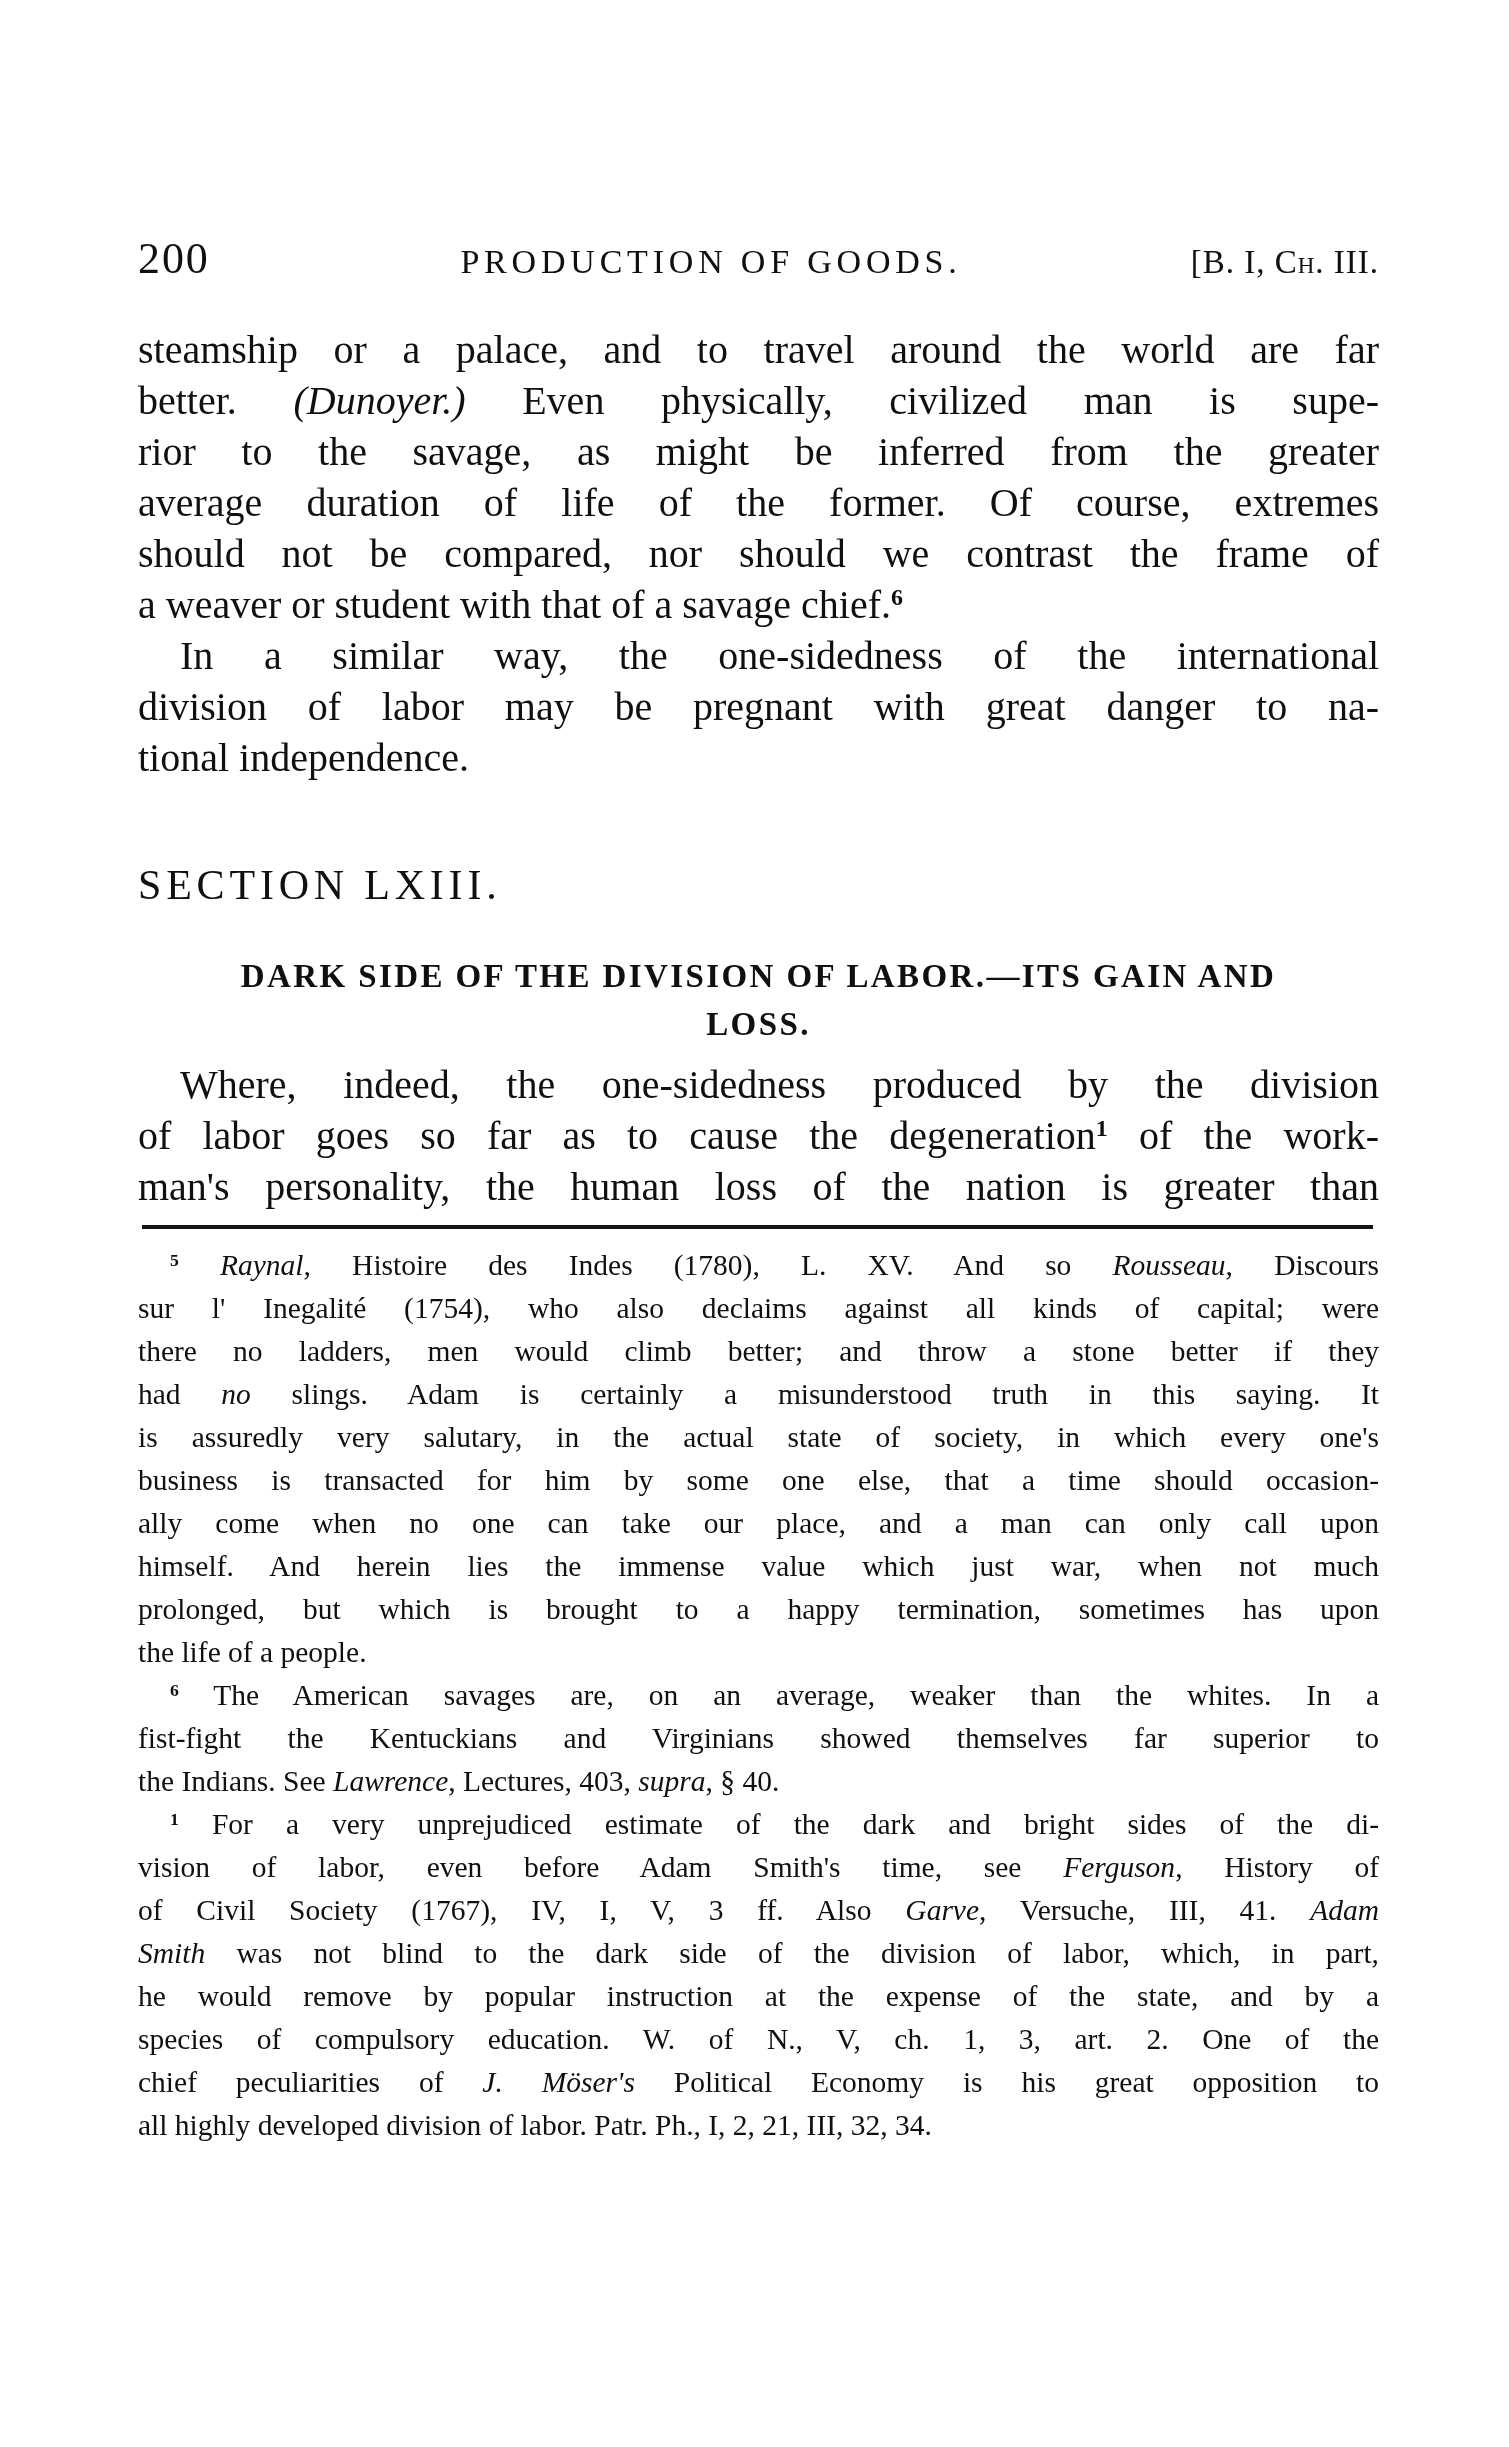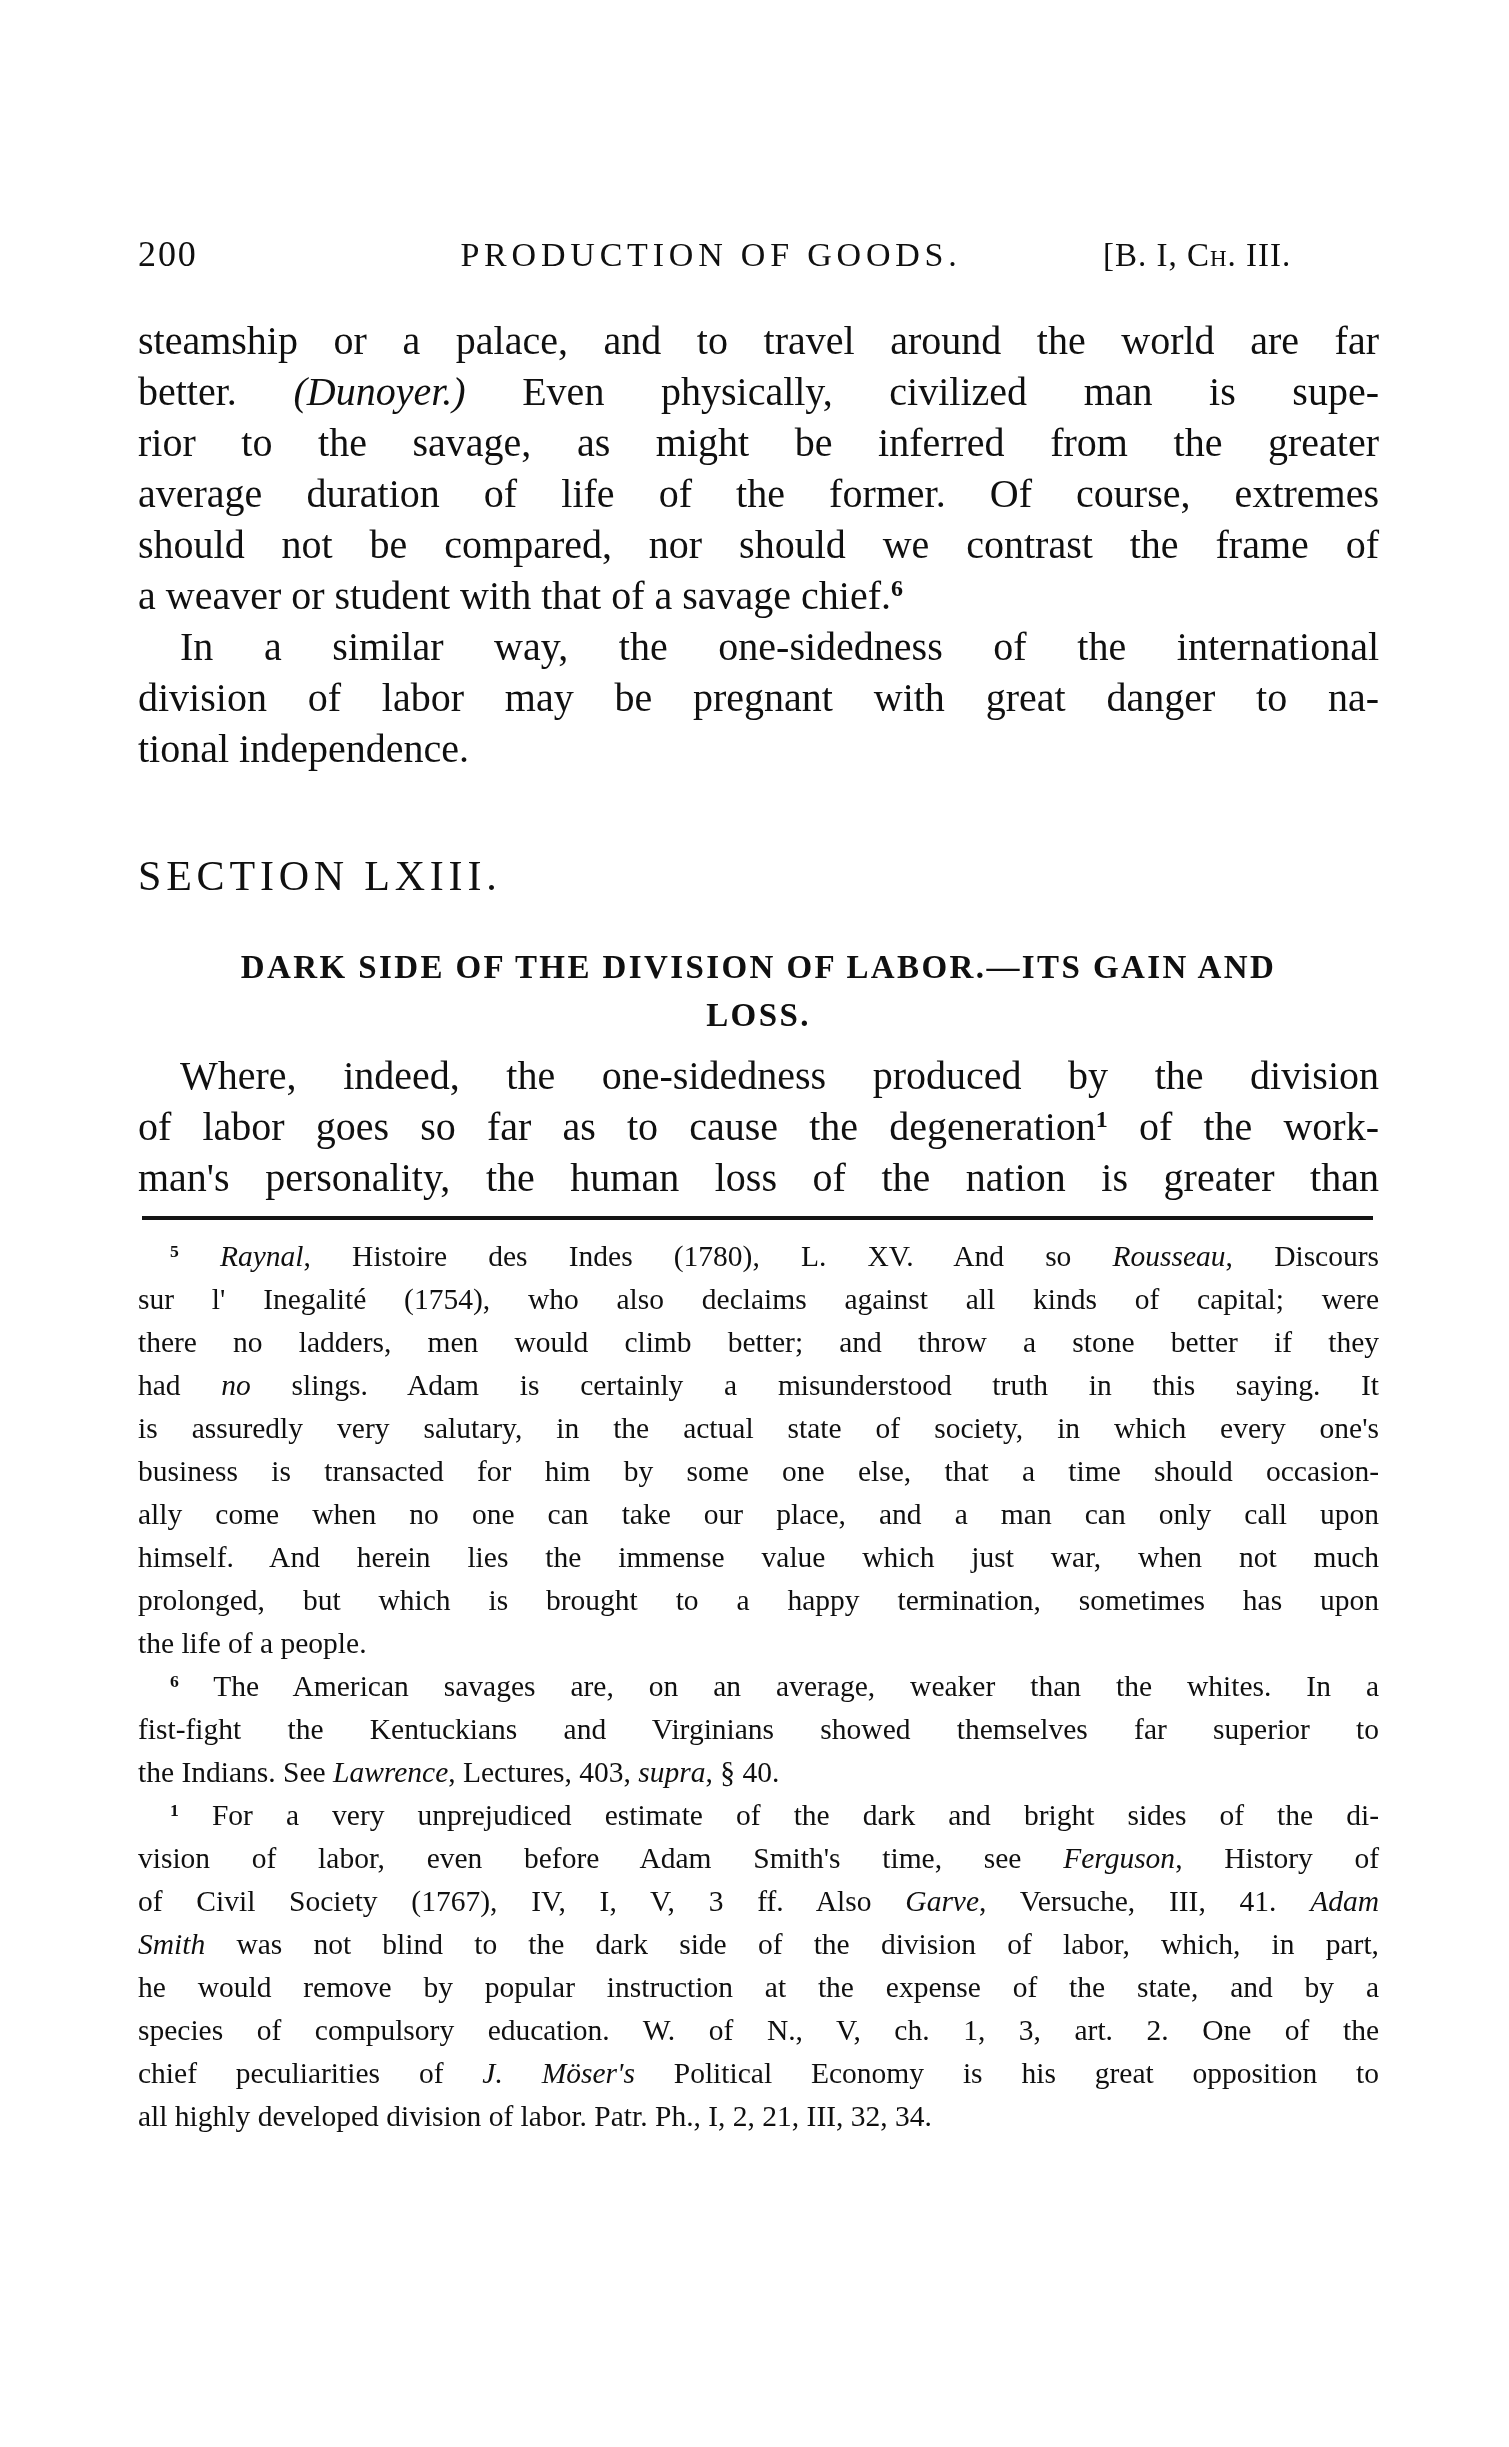--- a/index.html
+++ b/index.html
@@ -14,23 +14,23 @@
     box-sizing: border-box;
     padding: 233px 130px 0 138px;
     overflow: hidden;
   }
   
   .header {
     display: flex;
     align-items: baseline;
     font-size: 35px;
   }
-  .h-left  { flex: 0 0 181px; font-size: 36px; letter-spacing: 1.9px; }
+  .h-left  { flex: 0 0 181px; font-size: 44px; letter-spacing: 1.9px; }
   .h-center{ flex: 1 1 auto; text-align: center; font-size: 34px; letter-spacing: 4.8px; }
-  .h-right { flex: 0 0 276px; font-size: 33px; font-variant: small-caps; letter-spacing: 1px; }
+  .h-right { flex: 0 0 276px; text-align: right; font-size: 33px; font-variant: small-caps; letter-spacing: 1px; }
   
   .body-text { margin-top: 40px; font-size: 40px; line-height: 51px; }
   .tline {
     text-align: justify;
     text-align-last: justify;
     text-justify: inter-word;
   }
   .tline.last { text-align-last: left; }
   .tline.indent { text-indent: 42px; }
   .it { font-style: italic; }

